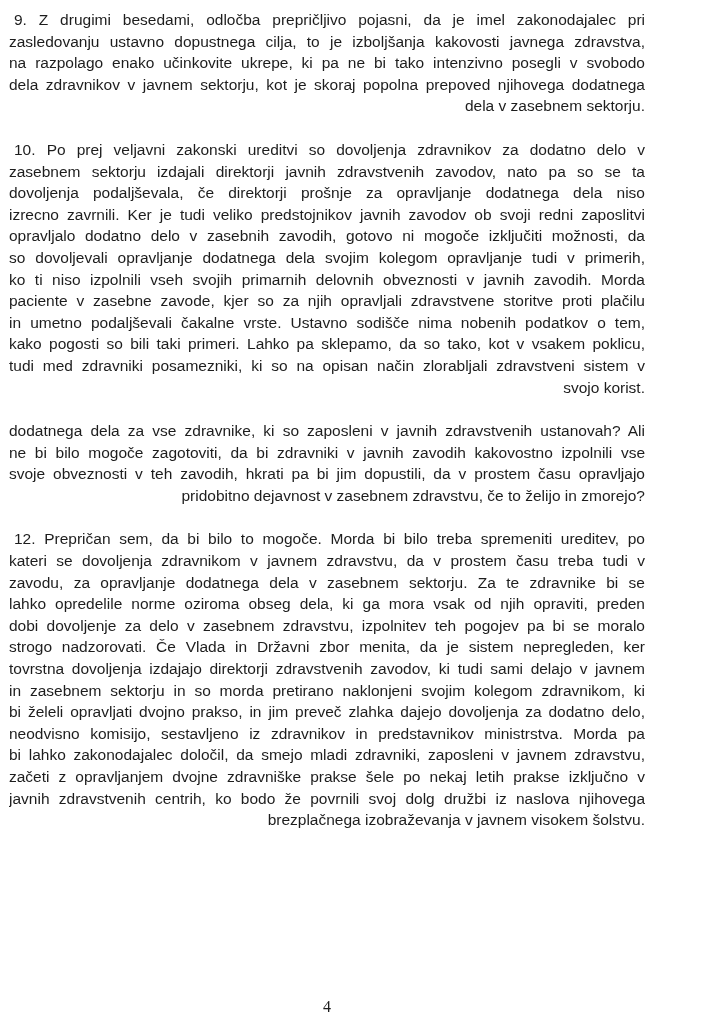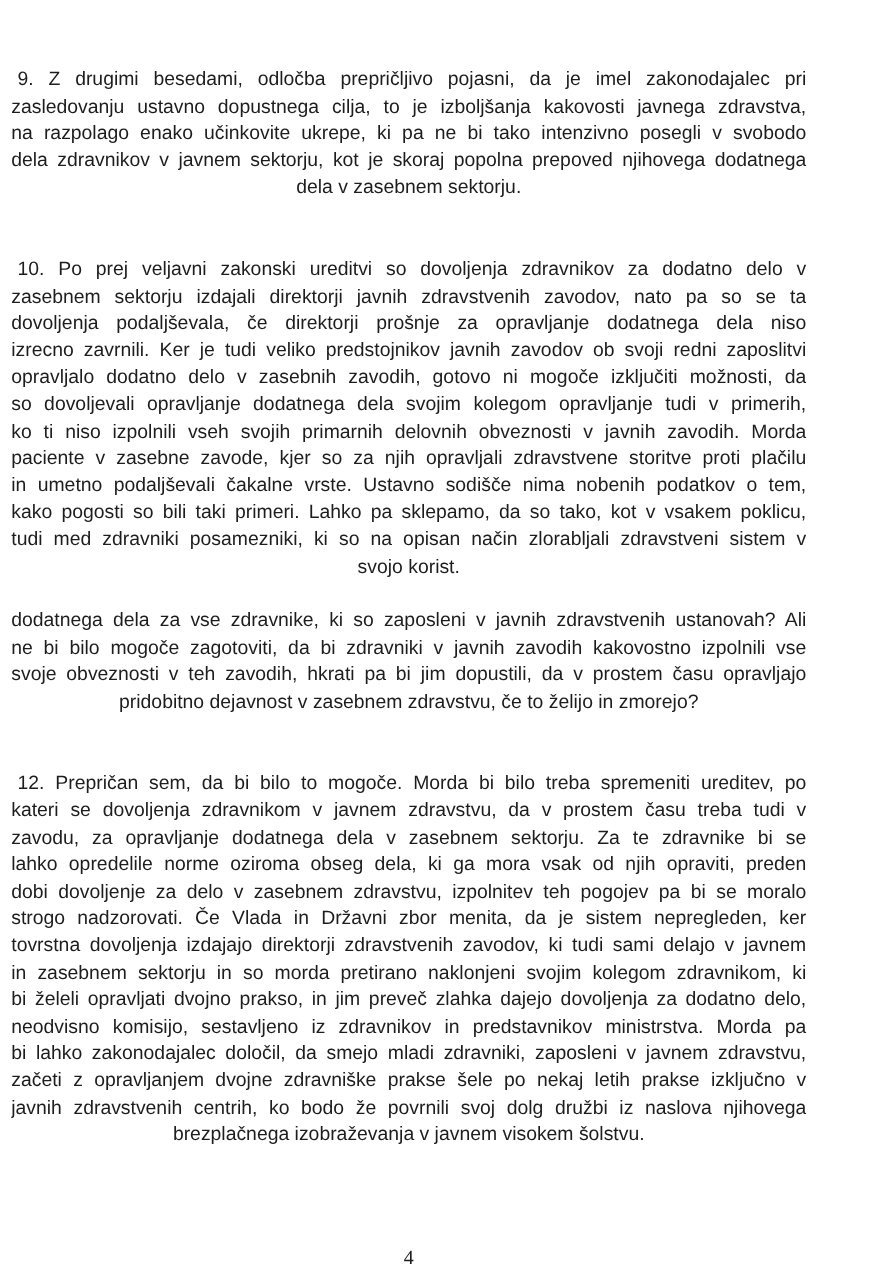--- a/index.html
+++ b/index.html
@@ -39,24 +39,23 @@
   
   .line:not(.last)::after {
     content: "";
     display: inline-block;
     width: 100%;
     height: 0;
     vertical-align: top;
   }
   .line.first {
     text-indent: 5px;
-    margin-top: 44px;
   }
   .line.last {
-    text-align: center;
+    text-align: right;
   }
   .page-footer {
     position: absolute;
     left: 9px;
     top: 997px;
     width: 636px;
     text-align: center;
     font-family: "Liberation Serif", "DejaVu Serif", serif;
     font-size: 16px;
     line-height: 20px;

